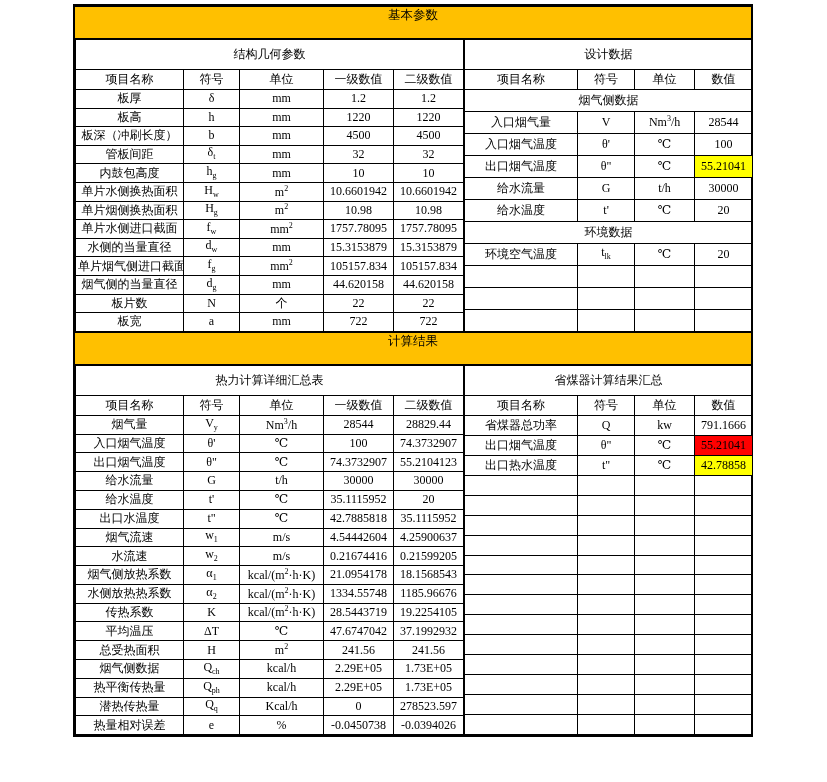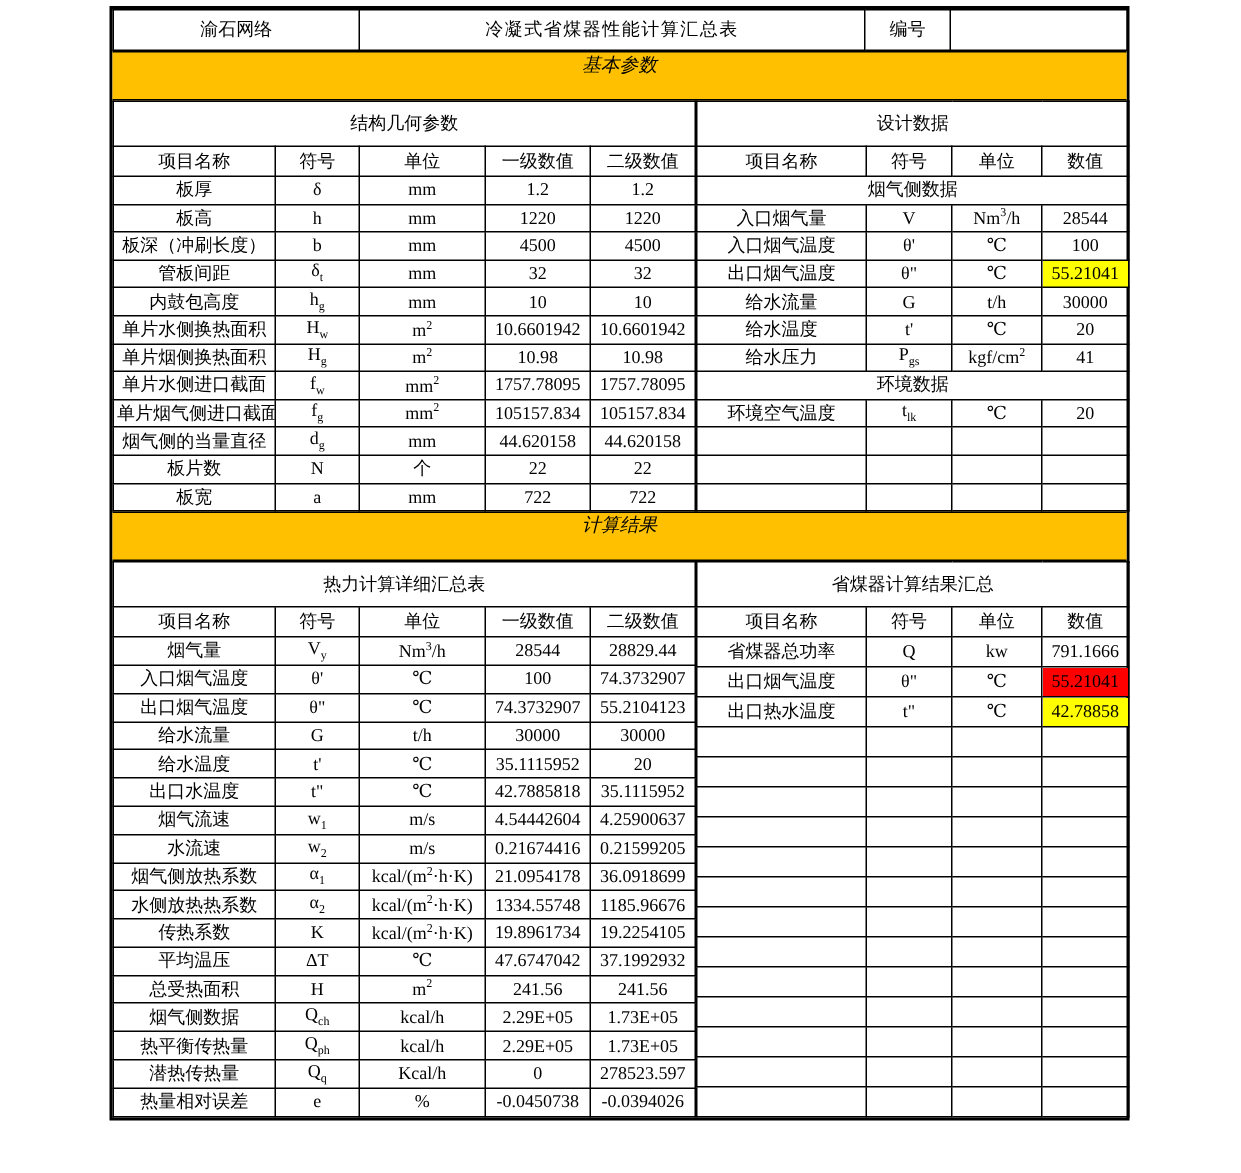--- a/index.html
+++ b/index.html
@@ -23,56 +23,40 @@
   }
   
   .head-table { width:100%; }
   .head-table td { height:27px; font-size:13px; }
   .main-title { font-size:15px; font-weight:bold; letter-spacing:1px; }
   
   .banner {
     height:33px; line-height:17px;
     border-top:1px solid #000; border-bottom:1px solid #000;
     background:var(--c-banner,#FFC000);
-    text-align:center; font-size:12.5px;font-style:italic;
+    text-align:center; font-size:12.5px;
   }
   .split { display:flex; }
   .lt { width:388px; }
   .rt { width:292px; flex:1; }
   .sec-title { height:30px; font-weight:bold; font-size:13px; }
   .colhead th { height:20px; }
   .basic tbody td { height:18.6px; }
   .results tbody td { height:18.8px; }
   td.col-name { text-align:left; font-size:11.5px; padding-left:2px; }
   td.sub-header { font-weight:bold; font-size:12.5px;margin-left:39px; }
   .hl-yellow { background:var(--c-yellow,#FFFF00); }
   .hl-red { background:var(--c-red,#FF0000); }
   sub, sup { font-size:8px; }
 </style>
 </head>
 <body>
 
 <div class="sheet">
 
-  <table class="t head-table">
-    <colgroup>
-        <col style="width:164px">
-        <col style="width:337px">
-        <col style="width:57px">
-        <col style="width:118px">
-      </colgroup>
-    <tbody>
-      <tr>
-        <td>渝石网络</td>
-        <td class="main-title">冷凝式省煤器性能计算汇总表</td>
-        <td>编号</td>
-        <td></td>
-      </tr>
-    </tbody>
-  </table>
 
   <div class="banner">基本参数</div>
 
   <div class="split basic">
     <table class="t lt">
       <colgroup>
           <col style="width:108px">
           <col style="width:56px">
           <col style="width:84px">
           <col style="width:70px">
@@ -141,20 +125,27 @@
             <td class="col-v2">10.98</td>
           </tr>
           <tr>
             <td class="col-name">单片水侧进口截面</td>
             <td class="col-sym">f<sub>w</sub></td>
             <td class="col-unit">mm<sup>2</sup></td>
             <td class="col-v1">1757.78095</td>
             <td class="col-v2">1757.78095</td>
           </tr>
           <tr>
+            <td class="col-name">水侧的当量直径</td>
+            <td class="col-sym">d<sub>w</sub></td>
+            <td class="col-unit">mm</td>
+            <td class="col-v1">15.3153879</td>
+            <td class="col-v2">15.3153879</td>
+          </tr>
+          <tr>
             <td class="col-name">单片烟气侧进口截面</td>
             <td class="col-sym">f<sub>g</sub></td>
             <td class="col-unit">mm<sup>2</sup></td>
             <td class="col-v1">105157.834</td>
             <td class="col-v2">105157.834</td>
           </tr>
           <tr>
             <td class="col-name">烟气侧的当量直径</td>
             <td class="col-sym">d<sub>g</sub></td>
             <td class="col-unit">mm</td>
@@ -222,26 +213,20 @@
             <td class="col-name">给水流量</td>
             <td class="col-sym">G</td>
             <td class="col-unit">t/h</td>
             <td class="col-value">30000</td>
           </tr>
           <tr>
             <td class="col-name">给水温度</td>
             <td class="col-sym">t'</td>
             <td class="col-unit">℃</td>
             <td class="col-value">20</td>
-          </tr>
-          <tr>
-            <td class="col-name">给水压力</td>
-            <td class="col-sym">P<sub>gs</sub></td>
-            <td class="col-unit">kgf/cm<sup>2</sup></td>
-            <td class="col-value">41</td>
           </tr>
           <tr>
             <td colspan="4" class="sub-header">环境数据</td>
           </tr>
           <tr>
             <td class="col-name">环境空气温度</td>
             <td class="col-sym">t<sub>lk</sub></td>
             <td class="col-unit">℃</td>
             <td class="col-value">20</td>
           </tr>
@@ -345,34 +330,34 @@
             <td class="col-sym">w<sub>2</sub></td>
             <td class="col-unit">m/s</td>
             <td class="col-v1">0.21674416</td>
             <td class="col-v2">0.21599205</td>
           </tr>
           <tr>
             <td class="col-name">烟气侧放热系数</td>
             <td class="col-sym">α<sub>1</sub></td>
             <td class="col-unit">kcal/(m<sup>2</sup>·h·K)</td>
             <td class="col-v1">21.0954178</td>
-            <td class="col-v2">36.0918699</td>
+            <td class="col-v2">18.1568543</td>
           </tr>
           <tr>
             <td class="col-name">水侧放热热系数</td>
             <td class="col-sym">α<sub>2</sub></td>
             <td class="col-unit">kcal/(m<sup>2</sup>·h·K)</td>
             <td class="col-v1">1334.55748</td>
             <td class="col-v2">1185.96676</td>
           </tr>
           <tr>
             <td class="col-name">传热系数</td>
             <td class="col-sym">K</td>
             <td class="col-unit">kcal/(m<sup>2</sup>·h·K)</td>
-            <td class="col-v1">19.8961734</td>
+            <td class="col-v1">28.5443719</td>
             <td class="col-v2">19.2254105</td>
           </tr>
           <tr>
             <td class="col-name">平均温压</td>
             <td class="col-sym">ΔT</td>
             <td class="col-unit">℃</td>
             <td class="col-v1">47.6747042</td>
             <td class="col-v2">37.1992932</td>
           </tr>
           <tr>

